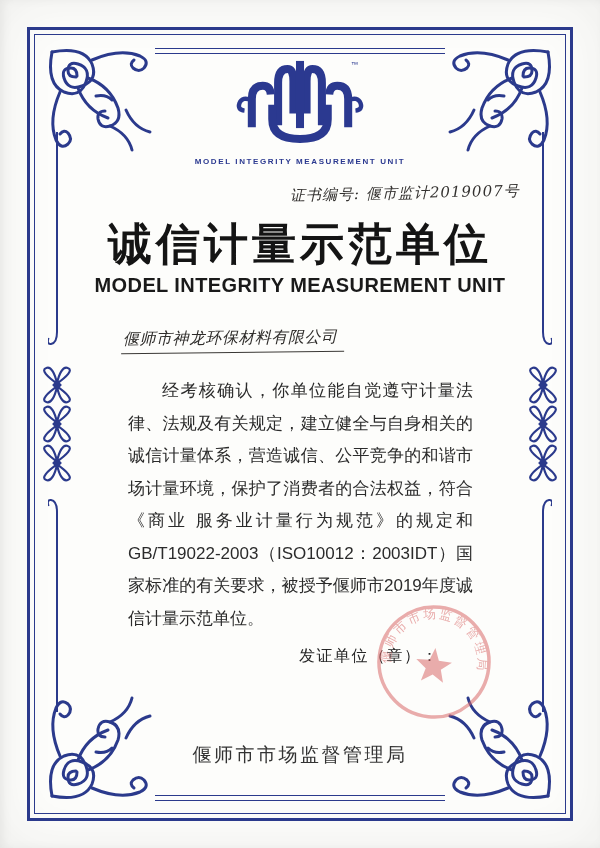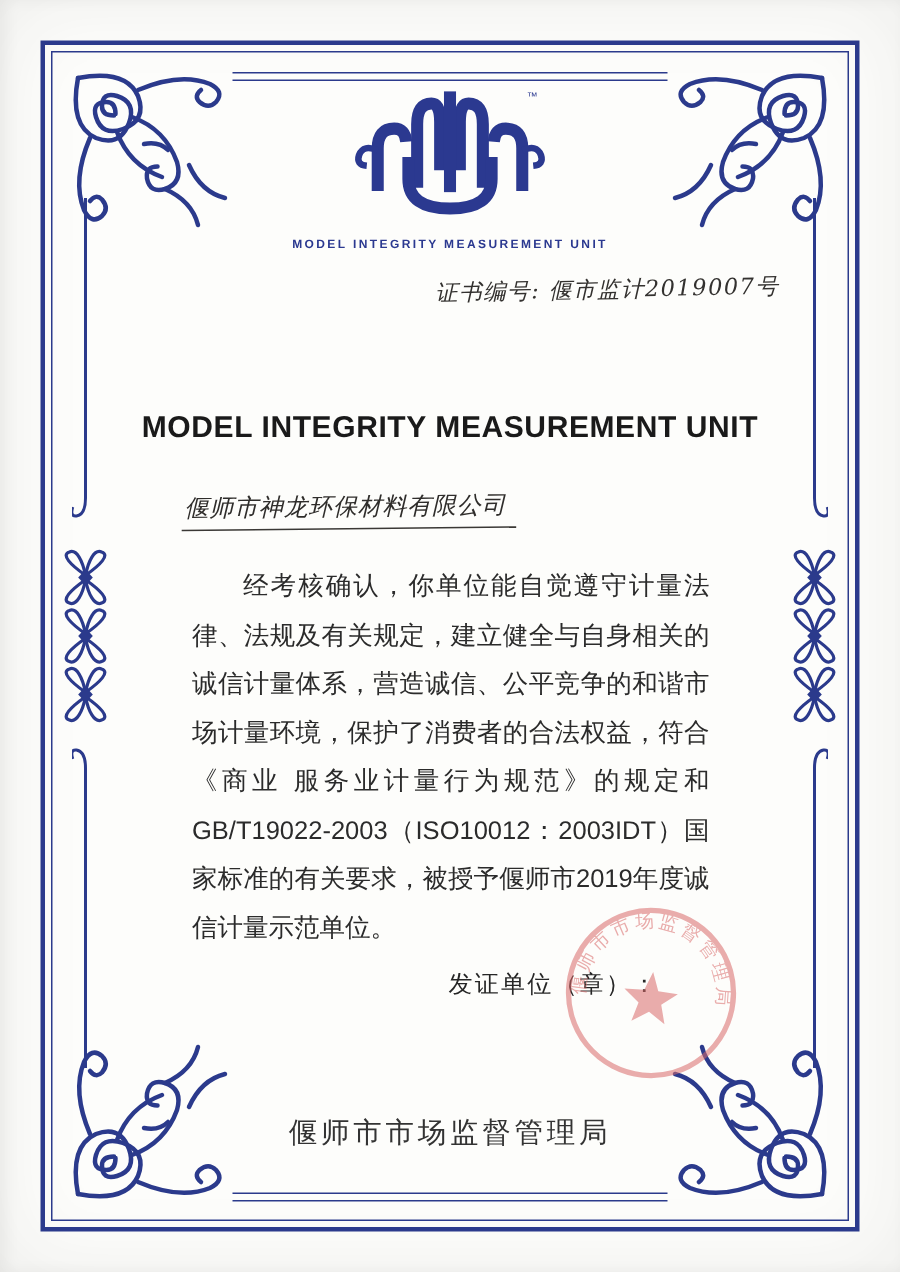--- a/index.html
+++ b/index.html
@@ -158,20 +158,21 @@
       <text x="170" y="14" font-size="10" fill="#2b3990">™</text>
     </svg>
     <div class="logo-caption">MODEL INTEGRITY MEASUREMENT UNIT</div>
   </div>
 
   <div class="certno">
     <span>证书编号:</span>
     <span>偃市监计2019007号</span>
   </div>
 
+  <div class="title-zh">诚信计量示范单位</div>
   <div class="title-en">MODEL INTEGRITY MEASUREMENT UNIT</div>
 
   <div class="company">偃师市神龙环保材料有限公司</div>
 
   <div class="body-text">
     <p>经考核确认，你单位能自觉遵守计量法律、法规及有关规定，建立健全与自身相关的诚信计量体系，营造诚信、公平竞争的和谐市场计量环境，保护了消费者的合法权益，符合《商业 服务业计量行为规范》的规定和GB/T19022-2003（ISO10012：2003IDT）国家标准的有关要求，被授予偃师市2019年度诚信计量示范单位。</p>
   </div>
 
   <div class="issuer">发证单位（章）：</div>
 

